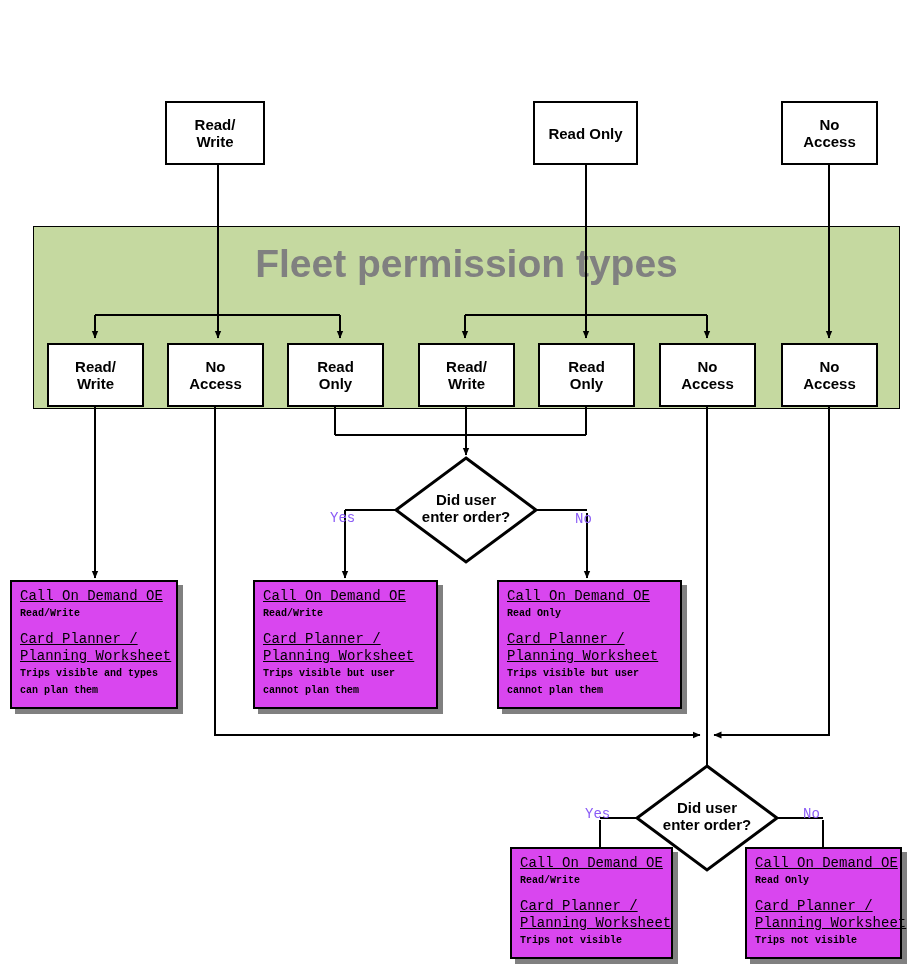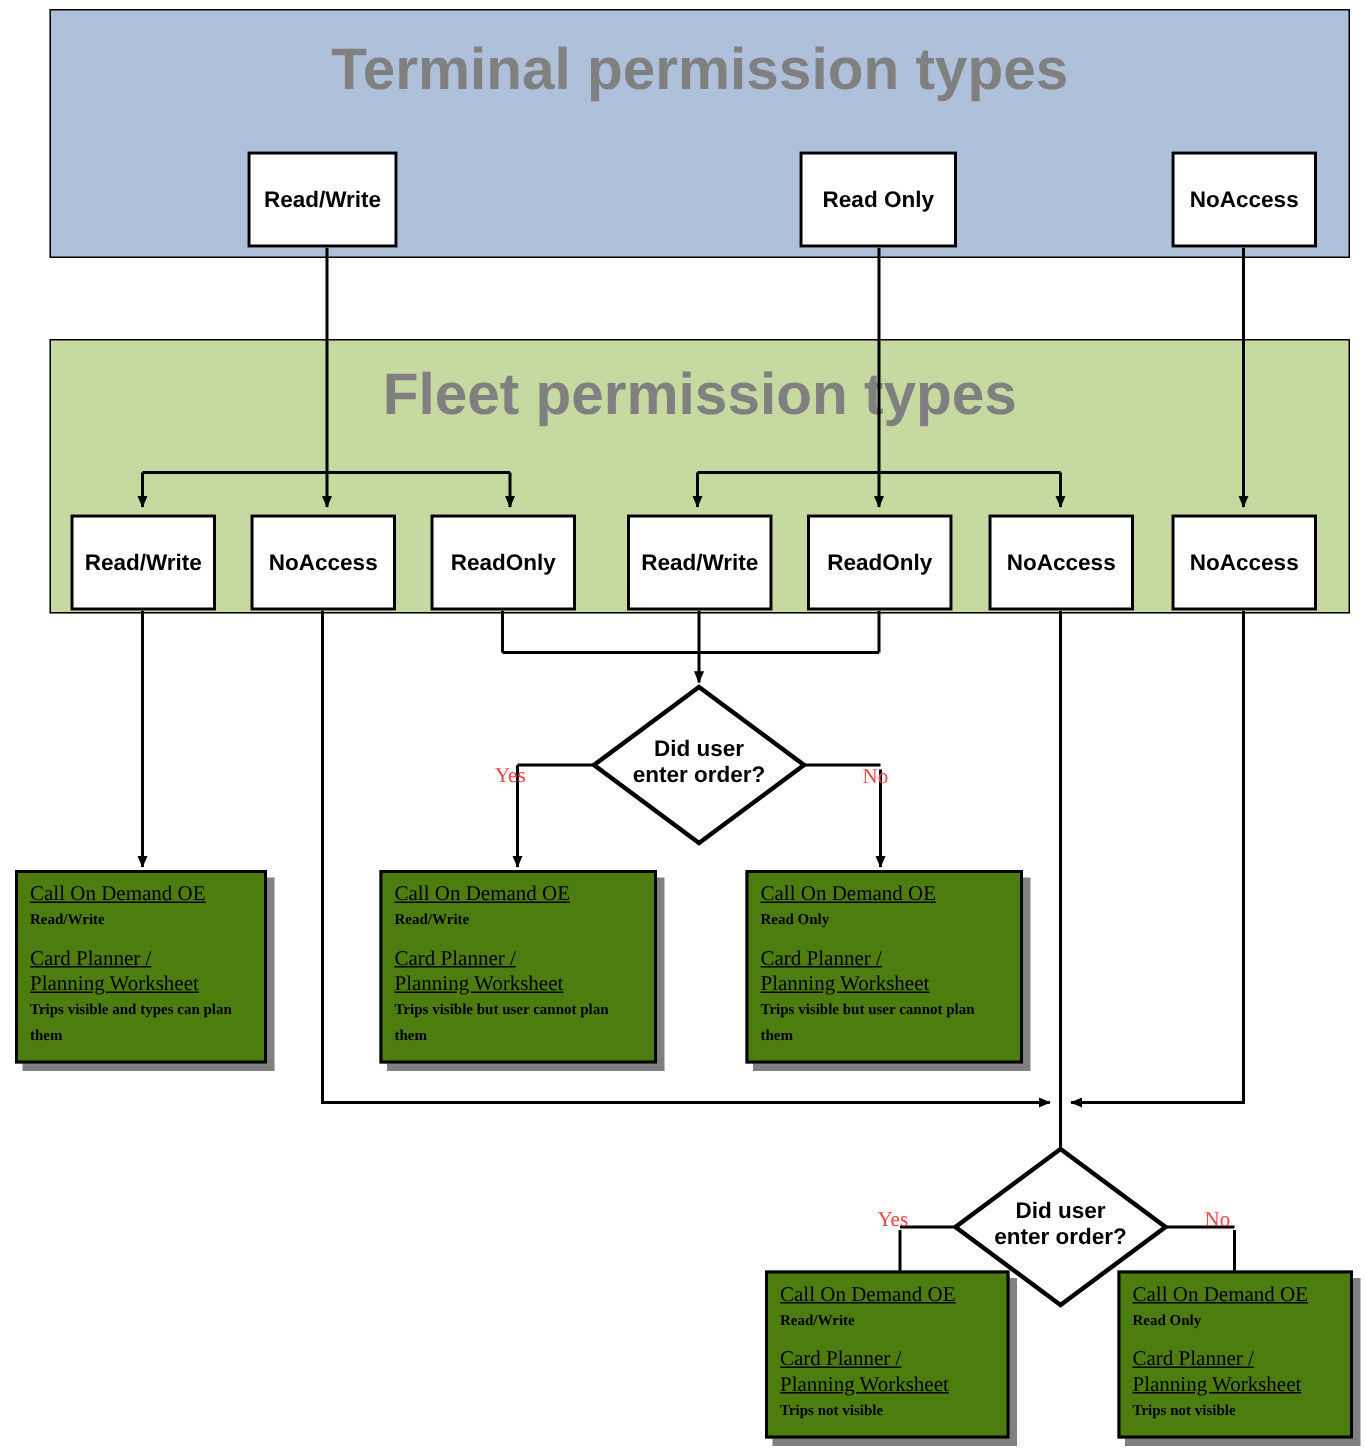--- a/index.html
+++ b/index.html
@@ -11,55 +11,52 @@
   .band-title{
     position:absolute;width:100%;text-align:center;
     color:#808080;font-weight:bold;letter-spacing:0px;
     font-family:"Liberation Sans",sans-serif;
   }
 
   
   .pbox{
     position:absolute;box-sizing:border-box;
     background:#ffffff;border:2px solid #000;
-    display:flex;align-items:center;justify-content:center;
+    display:flex;flex-direction:column;align-items:center;justify-content:center;
     font-weight:bold;font-size:15px;line-height:17px;color:#000;text-align:center;
     font-family:"Liberation Sans",sans-serif;
   }
   .pbox span{display:block;white-space:nowrap;}
 
   
   .obox{
     position:absolute;box-sizing:border-box;
-    background:#4d7c0f;border:2px solid #000;
+    background:#d946ef;border:2px solid #000;
     padding:6px 7px 6px 8px;color:#000;
-    font-family:Liberation Serif, serif;
+    font-family:Liberation Mono, monospace;
   }
   .obox.shadow{box-shadow:5px 5px 0 0 #808080;}
   .obox .hdr{font-size:14px;line-height:17px;text-decoration:underline;white-space:nowrap;}
   .obox .val{font-size:10px;line-height:17px;font-weight:bold;white-space:nowrap;}
   .obox .gap{height:9px;}
   .obox .val.wrap{white-space:normal;}
 
   
   #wires{position:absolute;left:0;top:0;width:909px;height:969px;pointer-events:none;}
   .ln{stroke:#000;stroke-width:2;fill:none;}
   .dia{stroke:#000;stroke-width:3;fill:#ffffff;}
 
   .dtext{position:absolute;text-align:center;font-size:15px;font-weight:bold;line-height:17px;color:#000;font-family:"Liberation Sans",sans-serif;}
-  .elabel{position:absolute;font-size:14px;color:#ef4444;font-family:Liberation Serif, serif;white-space:nowrap;}
+  .elabel{position:absolute;font-size:14px;color:#8b5cf6;font-family:Liberation Mono, monospace;white-space:nowrap;}
 </style>
 </head>
 <body>
 
 <div id="canvas">
 
-  <div class="band" style="left:33px;top:6px;width:867px;height:166px;background:#aec0da;">
-    <div class="band-title" style="top:18px;font-size:39px;">Terminal permission types</div>
-  </div>
 
   <div class="band" style="left:33px;top:226px;width:867px;height:183px;background:#c5d9a0;">
     <div class="band-title" style="top:15px;font-size:39px;">Fleet permission types</div>
   </div>
 
   <svg id="wires" viewBox="0 0 909 969">
     <defs>
       <marker id="ar" markerWidth="9" markerHeight="9" refX="7.5" refY="4" orient="auto" markerUnits="userSpaceOnUse">
         <path d="M0,0.6 L8,4 L0,7.4 z" fill="#000"></path>
       </marker>

